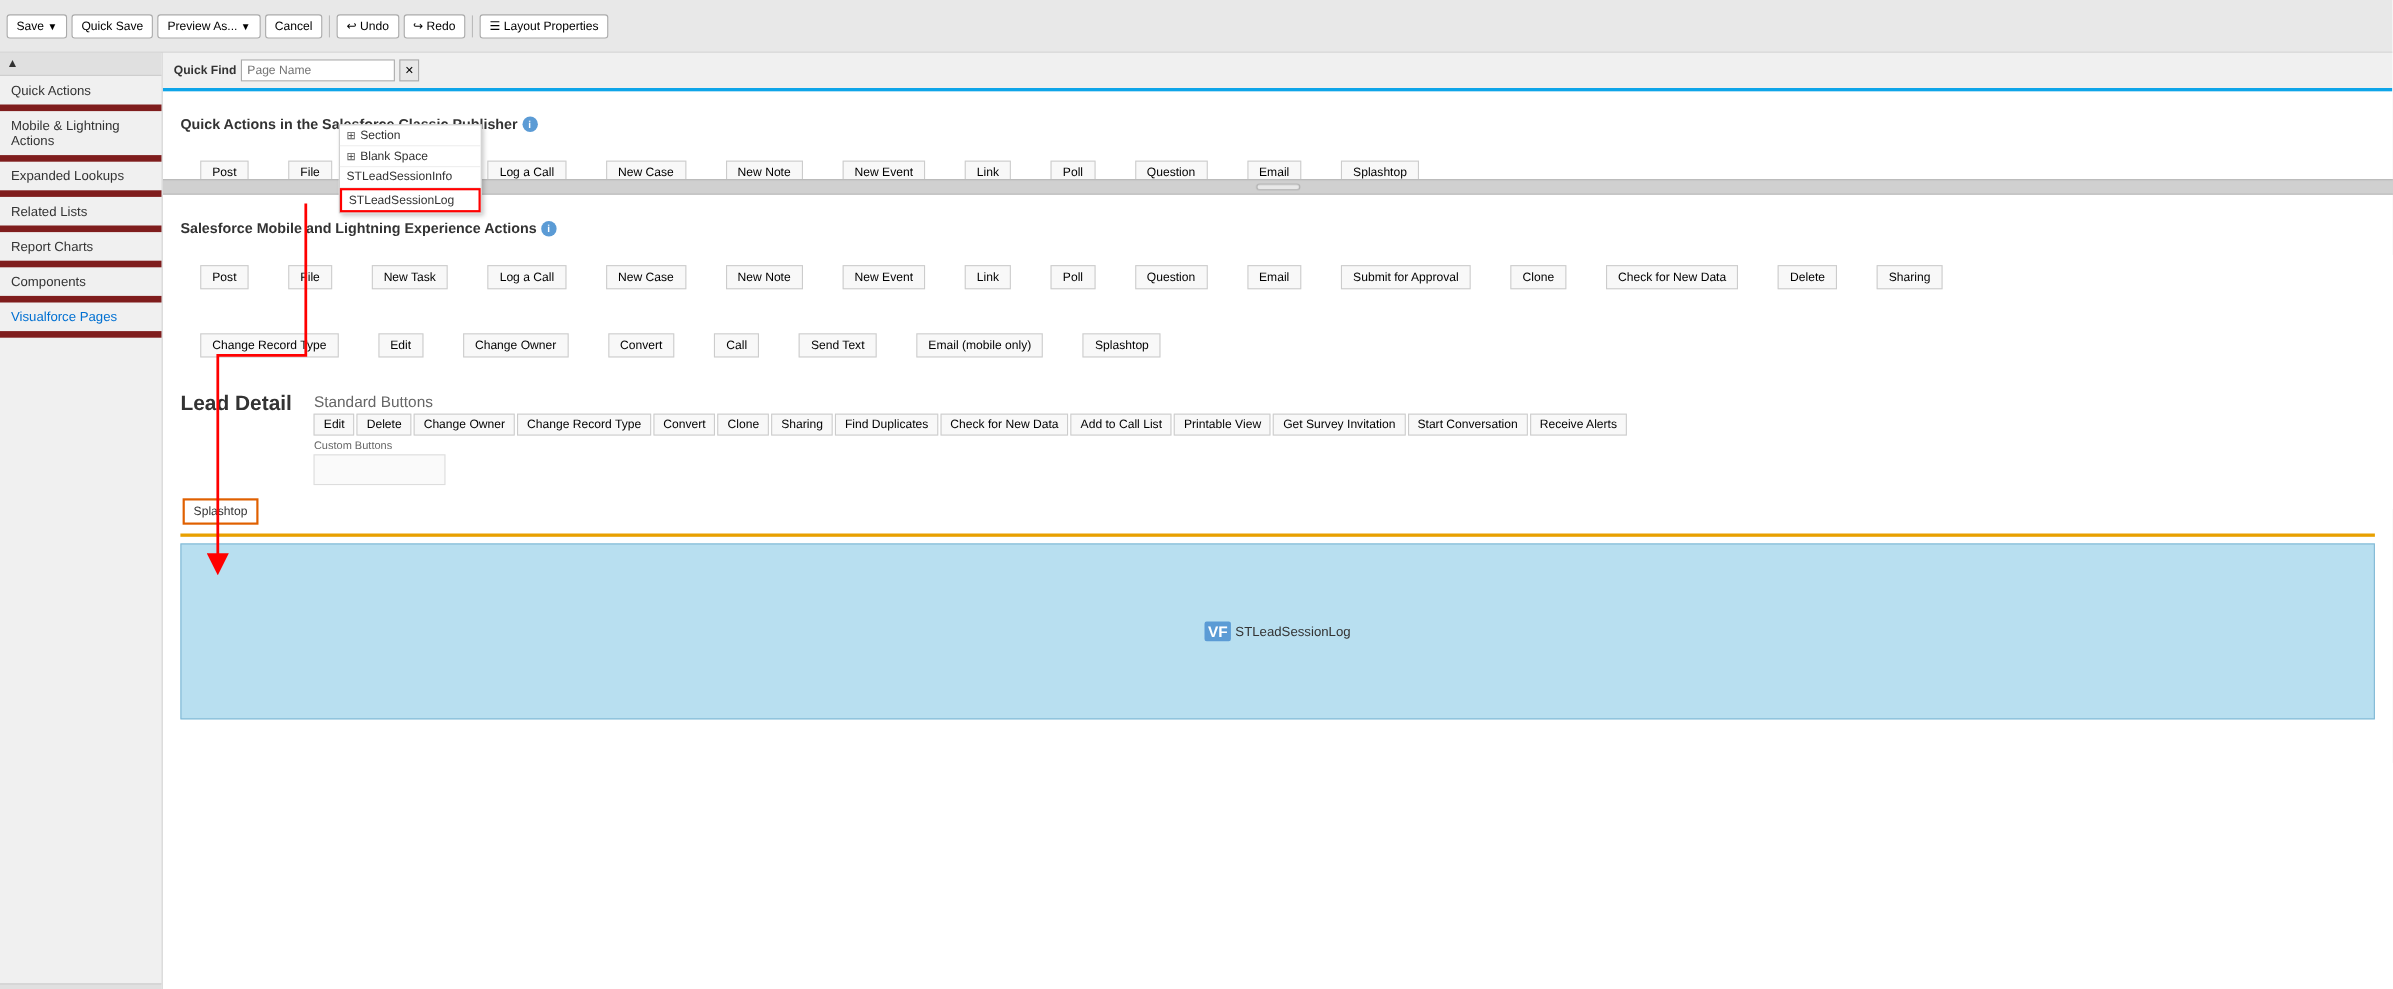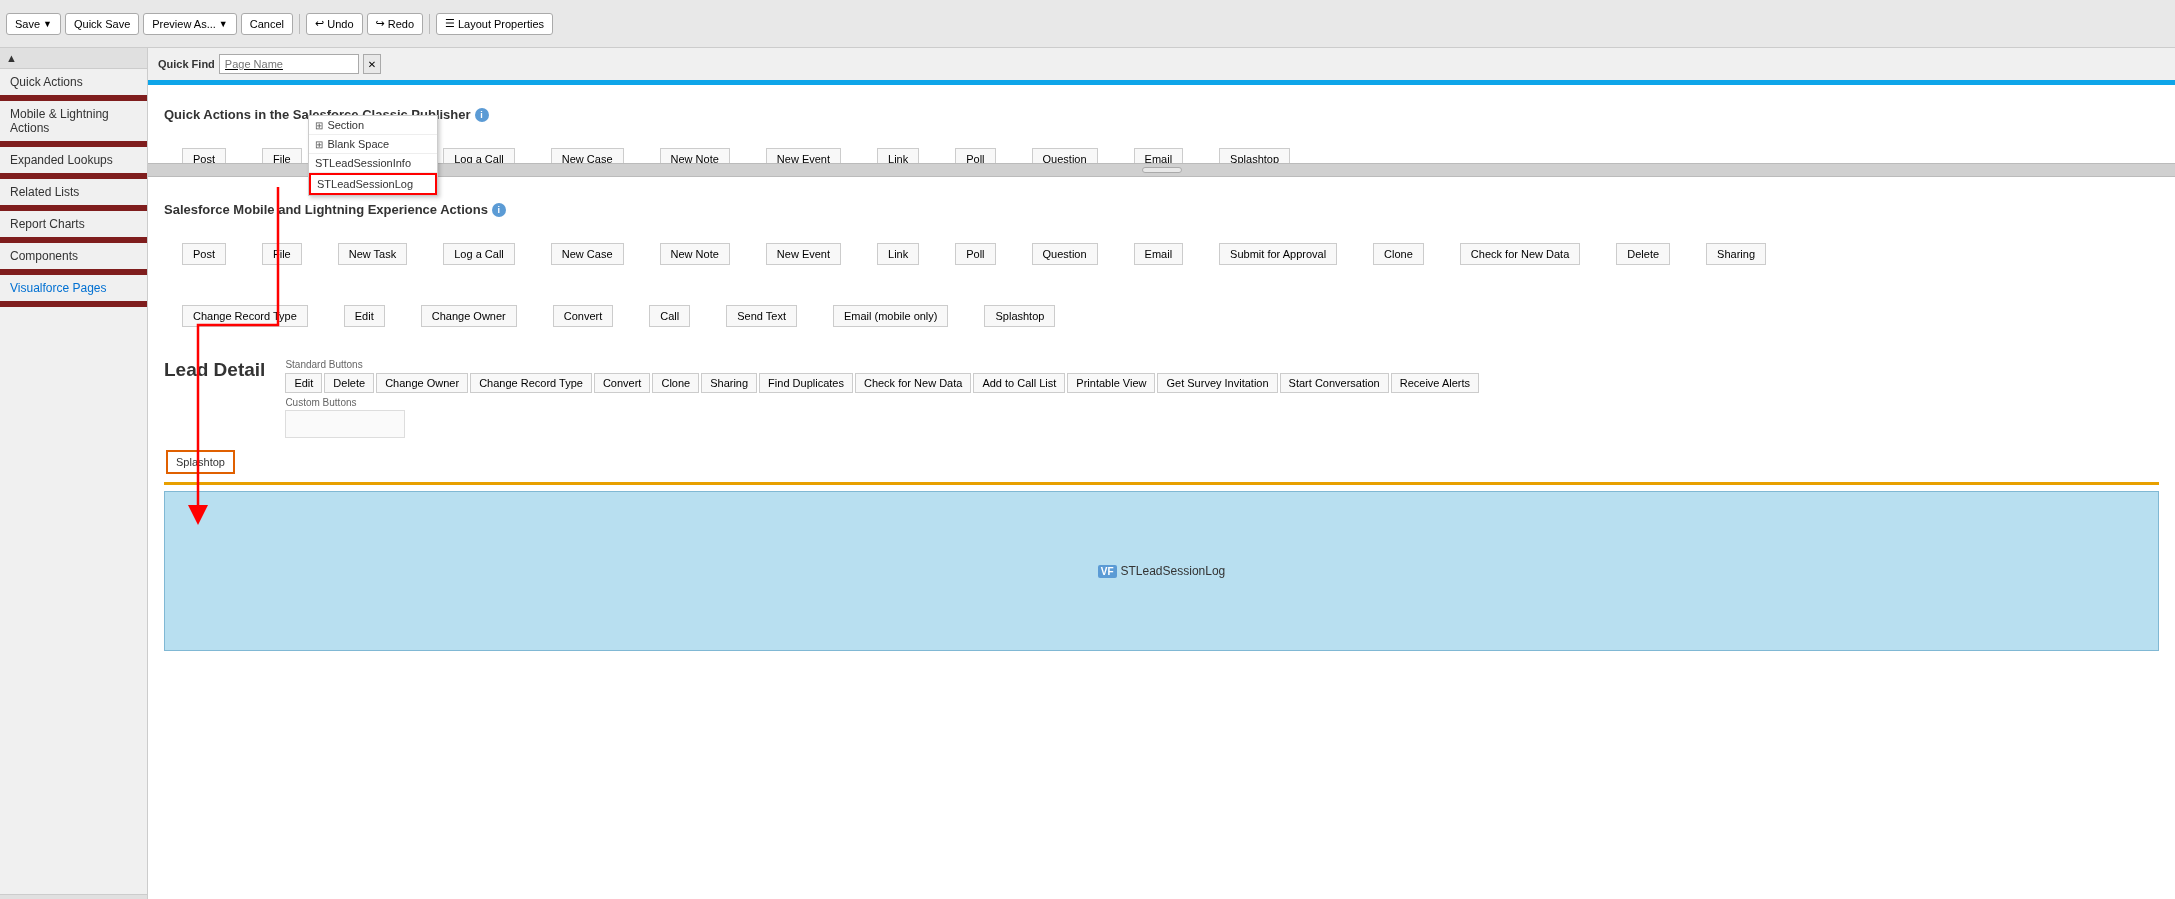--- a/index.html
+++ b/index.html
@@ -44,25 +44,25 @@
     }
 
     
     .content-area {
       flex: 1; overflow-y: auto; background: #fff; position: relative;
     }
 
     
     .quick-find-bar {
       display: flex; align-items: center; gap: 4px;
-      padding: 6px 10px; background: #f0f0f0; border-bottom: 5px solid #0ea5e9;
+      padding: 6px 10px; background: #f0f0f0; border-bottom: 3px solid #0ea5e9;
     }
     .quick-find-label { font-size: 11px; font-weight: bold; }
     .quick-find-input {
-      border: 1px solid #aaa; padding: 2px 5px; font-size: 11px; width: 140px; height: 20px; text-decoration: underline;
+      border: 1px solid #aaa; padding: 2px 5px; font-size: 11px; width: 140px; height: 20px;
     }
     .quick-find-clear {
       border: 1px solid #aaa; background: #e8e8e8; cursor: pointer;
       font-size: 10px; padding: 1px 4px; height: 20px;
     }
 
     
     .palette-dropdown {
       position: absolute; top: 30px; left: 160px;
       background: #fff; border: 1px solid #ccc; z-index: 100;
@@ -90,21 +90,21 @@
 
     
     .actions-row {
       display: flex; flex-wrap: wrap; gap: 0; margin-bottom: 4px;
     }
     .action-btn {
       border: 1px solid #ccc; background: #f8f8f8; padding: 4px 10px;
       font-size: 11px; cursor: pointer; white-space: nowrap; margin: 18px;
     }
     .lead-detail-title { font-size: 13px; font-weight: bold; margin-bottom: 6px; }
-    .std-buttons-label { font-size: 10px; color: #666; margin-bottom: 3px; }
+    .std-buttons-label { font-size: 14px; color: #666; margin-bottom: 3px; }
     .std-buttons-row {
       display: flex; flex-wrap: wrap; gap: 2px; margin-bottom: 4px;
     }
     .std-btn {
       border: 1px solid #ccc; background: #f8f8f8; padding: 3px 8px;
       font-size: 11px; cursor: pointer; white-space: nowrap;
     }
     .custom-btn-label { font-size: 10px; color: #666; margin-bottom: 2px; }
     .custom-btn-area {
       border: 1px solid #ddd; background: #fafafa; min-height: 28px; width: 120px; padding: 3px;
@@ -126,21 +126,21 @@
     
     .vf-drop-area {
       background: #b8dff0; border: 1px solid #80b8d4;
       min-height: 160px; display: flex; align-items: center; justify-content: center;
       margin: 0; padding: 20px;
     }
     .vf-item {
       display: flex; align-items: center; gap: 4px; font-size: 12px;
     }
     .vf-badge {
-      background: #5b9bd5; color: #fff; font-size: 10px; font-weight: bold;
+      background: #5b9bd5; color: #fff; font-size: 14px; font-weight: bold;
       padding: 1px 3px; border-radius: 2px;
     }
 
     
     .layout-wrapper { position: relative; }
   </style>
 </head>
 <body>
 
 <div class="toolbar">

